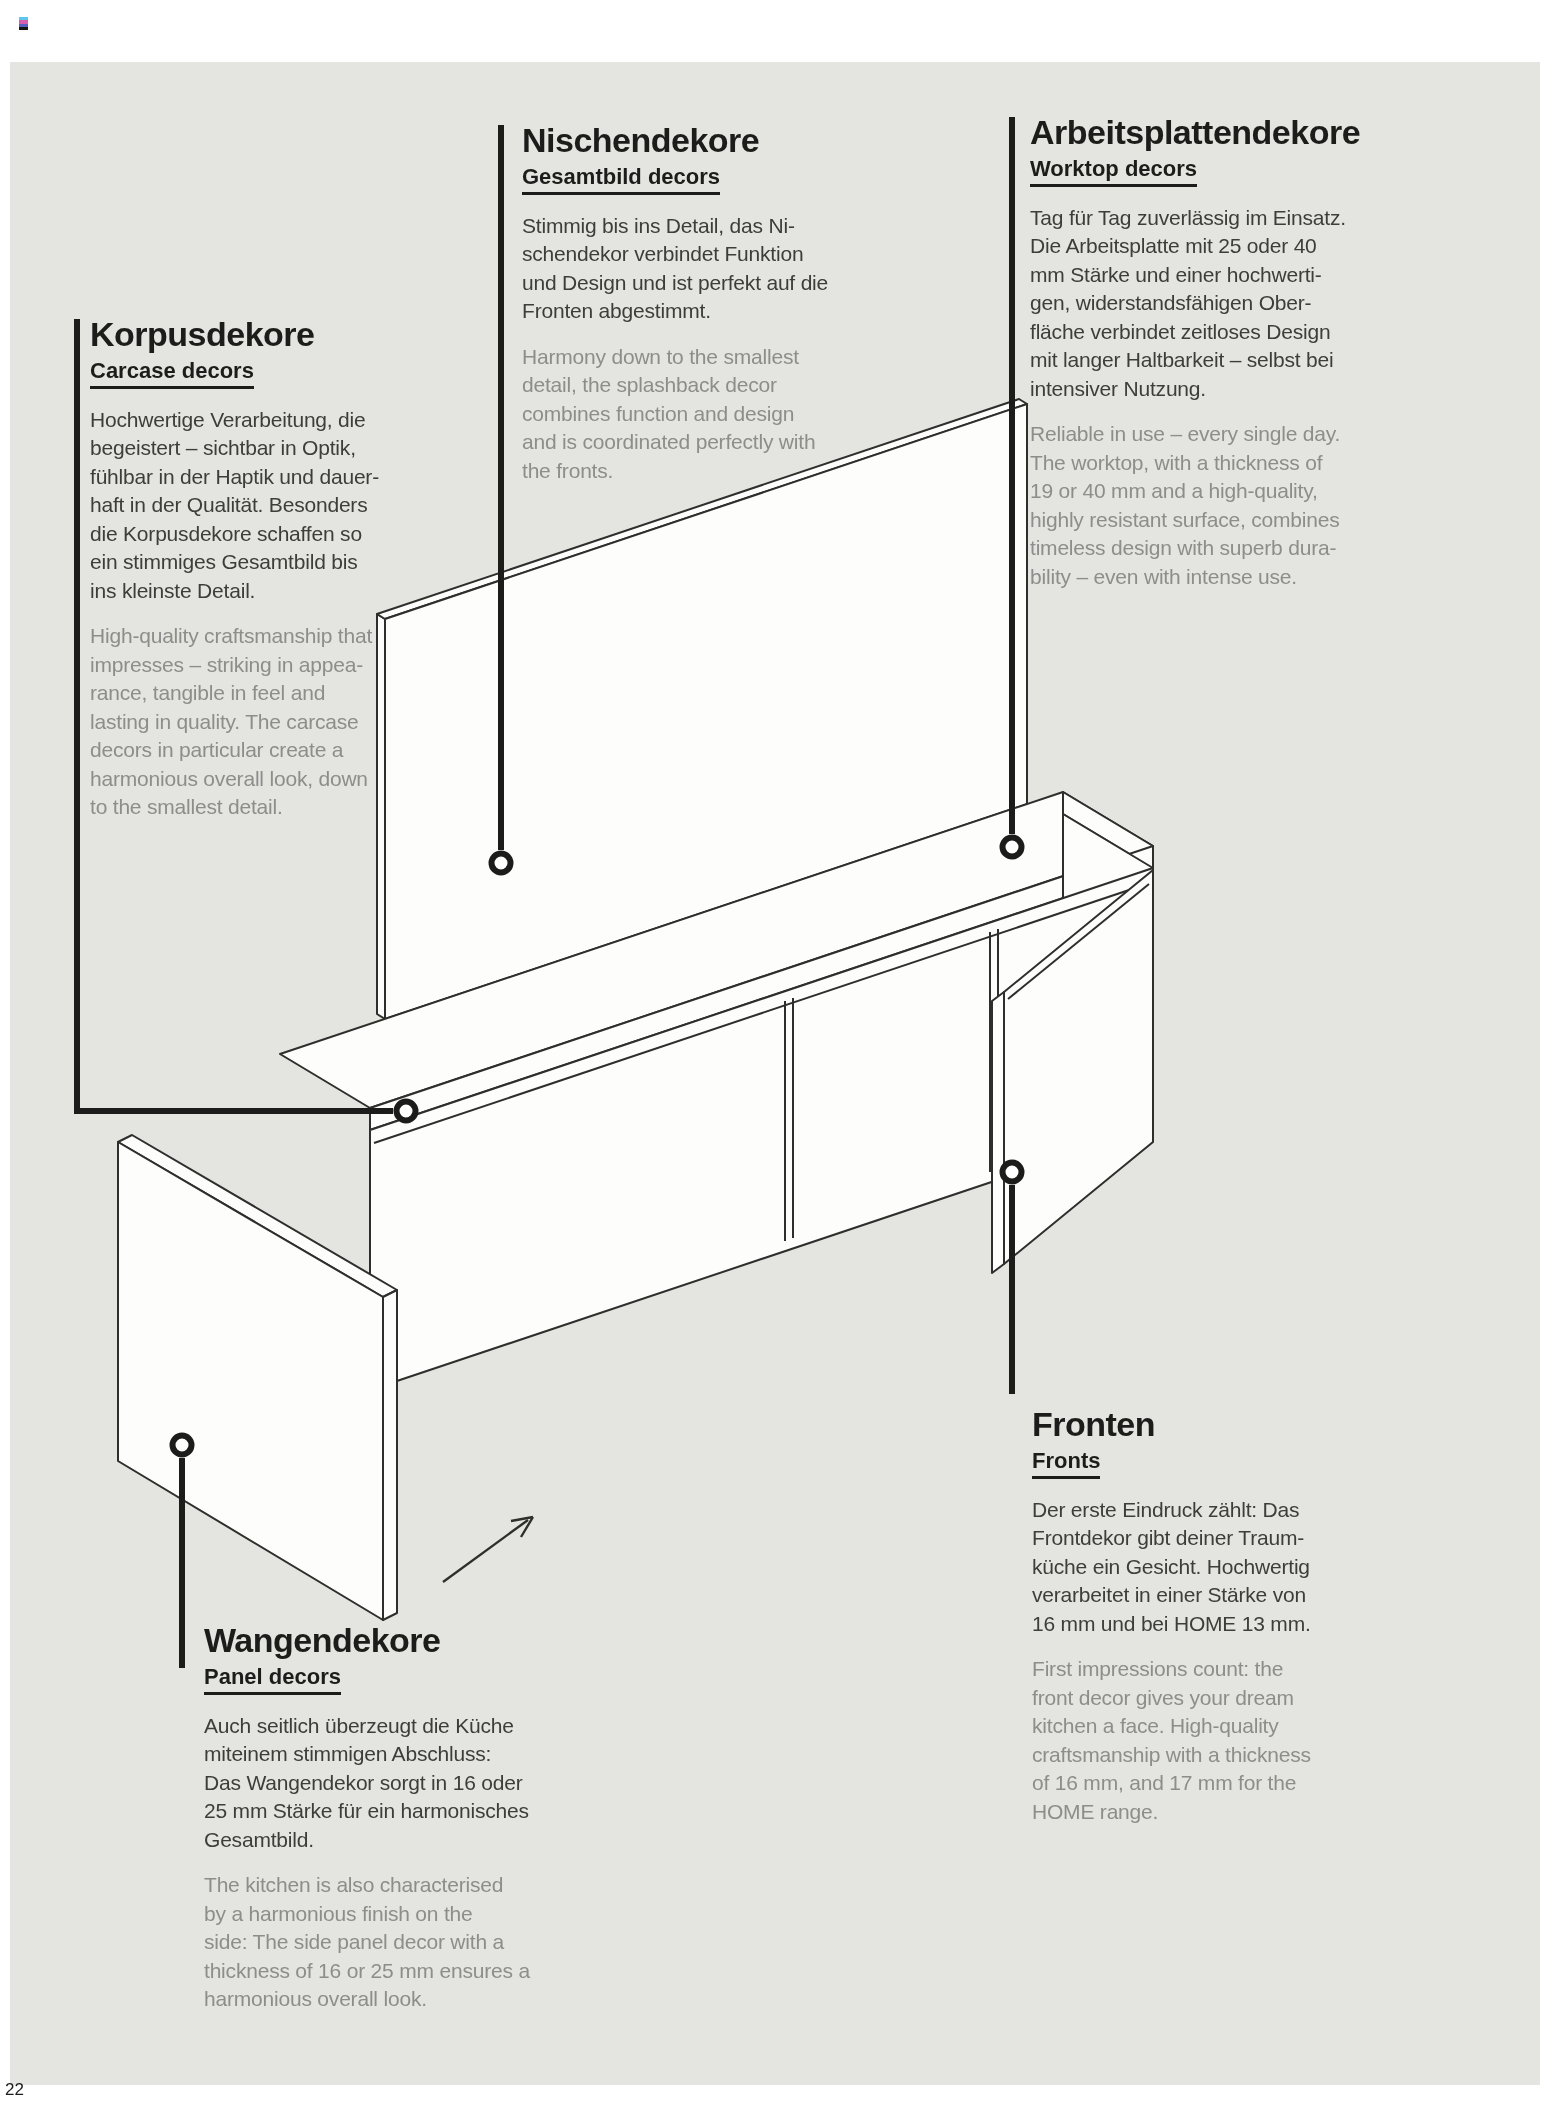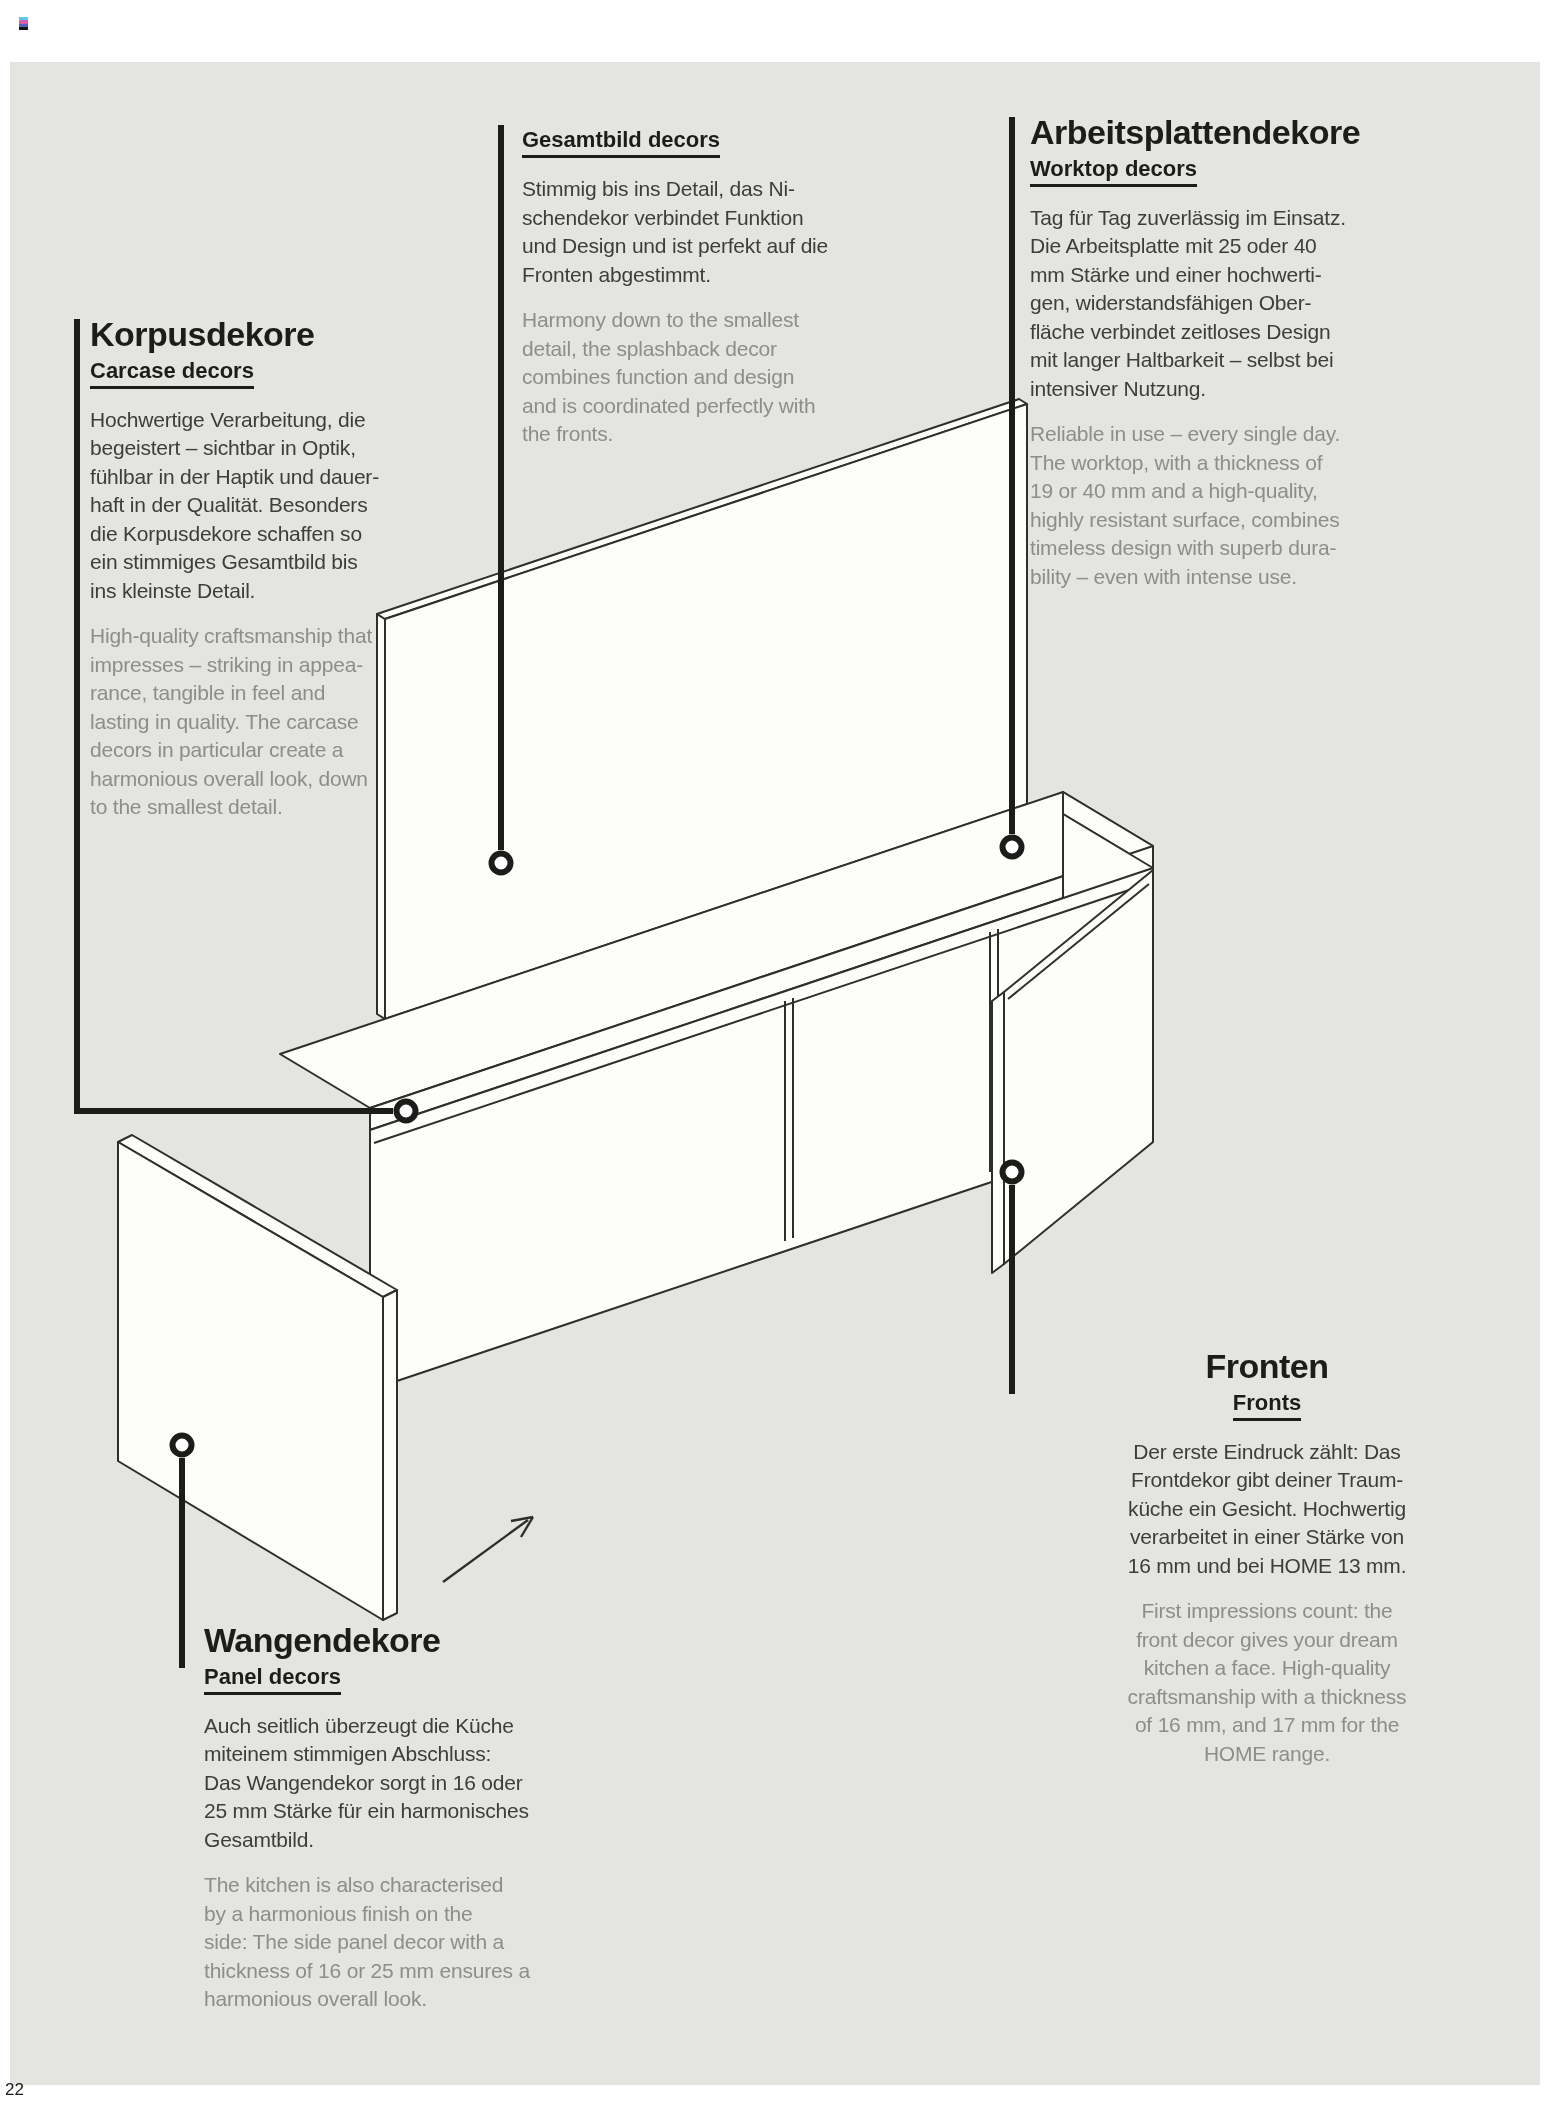--- a/index.html
+++ b/index.html
@@ -30,21 +30,21 @@
   .sec h2{font-size:34px;font-weight:700;color:var(--ink);letter-spacing:-0.5px;white-space:nowrap;line-height:1.08;}
   .sec .sub{display:inline-block;font-size:22px;font-weight:700;color:var(--ink);
     border-bottom:3px solid var(--ink);padding-bottom:2px;margin-top:5px;white-space:nowrap;}
   .sec p{white-space:pre-line;font-size:21px;line-height:28.5px;letter-spacing:-0.2px;margin-top:17px;}
   .sec p.de{color:var(--de_text);}
   .sec p.en{color:var(--en_text);}
 
   .sec-korpus{left:90px;top:316px;}
   .sec-nischen{left:522px;top:122px;}
   .sec-arbeits{left:1030px;top:114px;}
-  .sec-fronten{left:1032px;top:1348px;text-align:center;}
+  .sec-fronten{left:1032px;top:1406px;}
   .sec-wangen{left:204px;top:1622px;}
 
   .page-number{position:absolute;left:5px;top:2080px;font-size:17px;color:var(--ink);}
 </style>
 </head>
 <body>
 
 <div class="stage">
 
   <div class="print-mark">
@@ -130,20 +130,21 @@
     <p class="en">High-quality craftsmanship that
 impresses – striking in appea-
 rance, tangible in feel and
 lasting in quality. The carcase
 decors in particular create a
 harmonious overall look, down
 to the smallest detail.</p>
   </div>
 
   <div class="sec sec-nischen">
+    <h2>Nischendekore</h2>
     <span class="sub">Gesamtbild decors</span>
     <p class="de">Stimmig bis ins Detail, das Ni-
 schendekor verbindet Funktion
 und Design und ist perfekt auf die
 Fronten abgestimmt.</p>
     <p class="en">Harmony down to the smallest
 detail, the splashback decor
 combines function and design
 and is coordinated perfectly with
 the fronts.</p>

